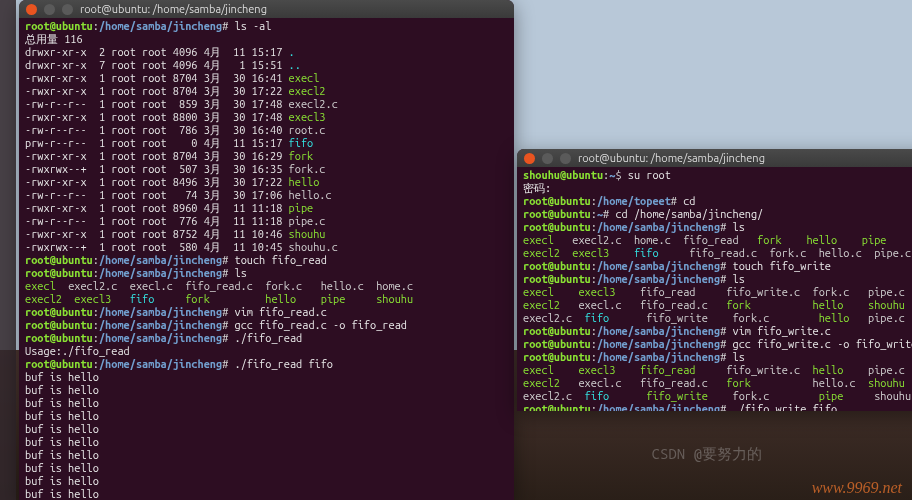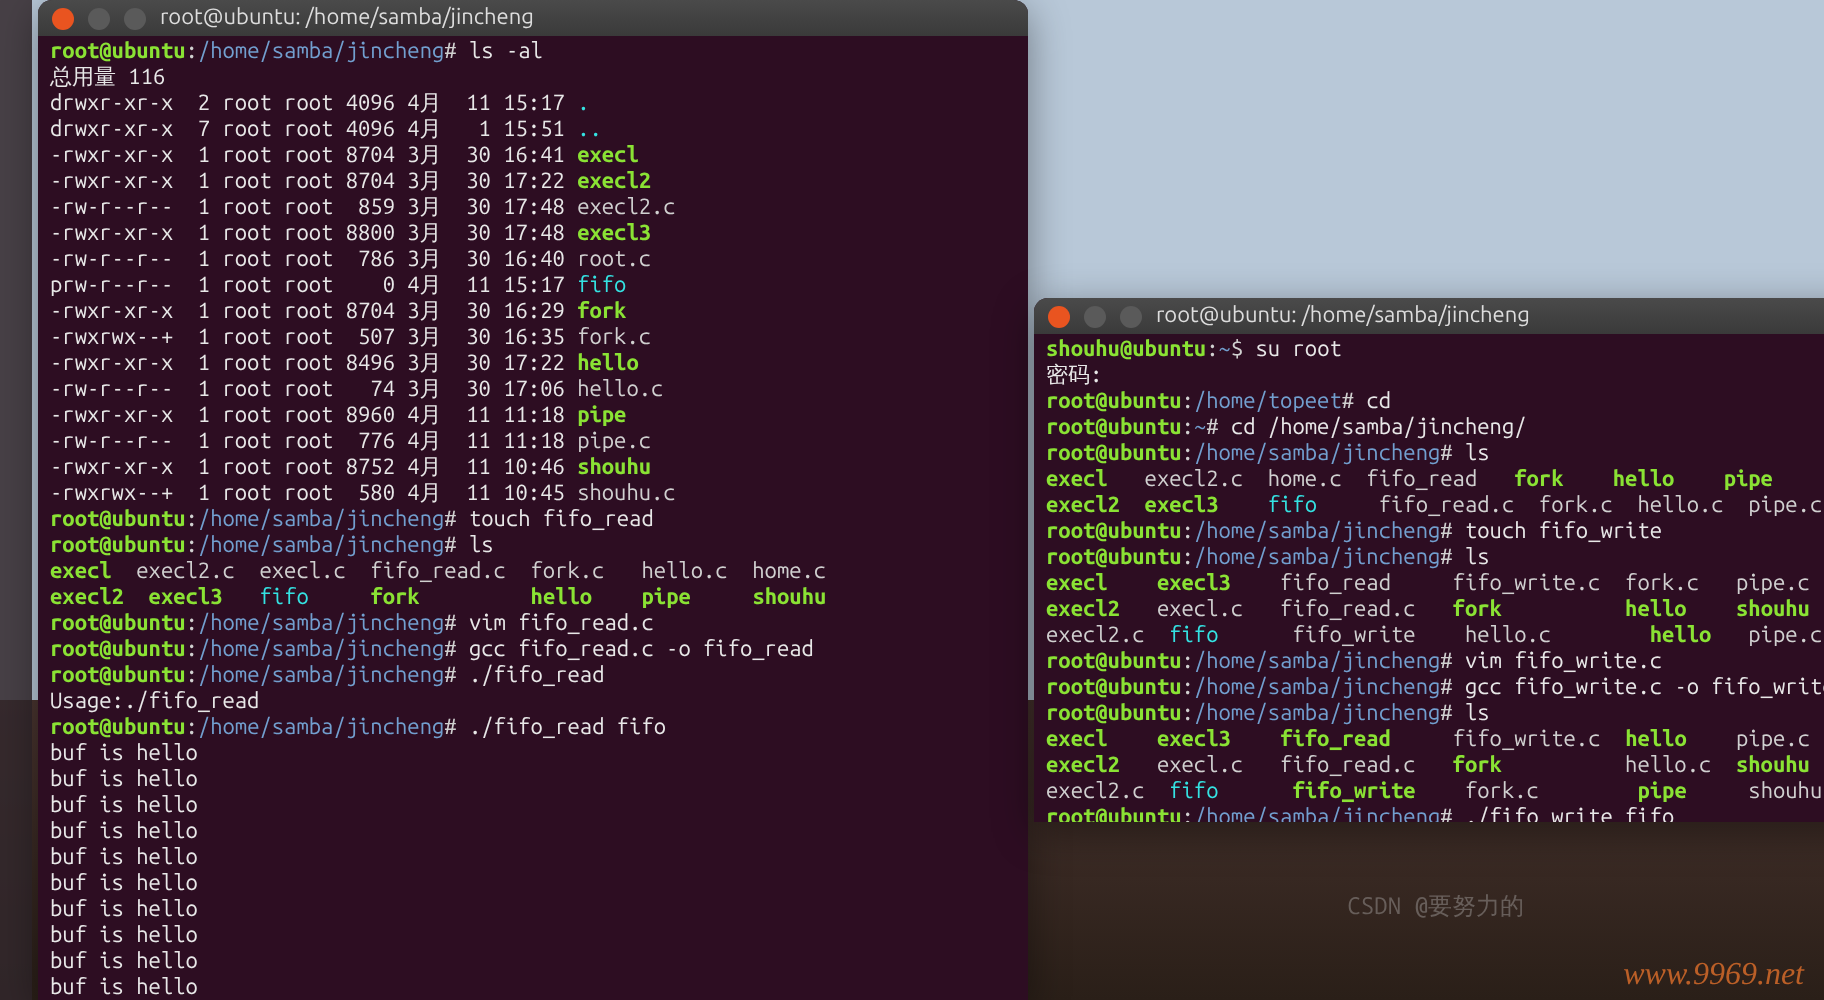--- a/index.html
+++ b/index.html
@@ -47,39 +47,39 @@
 .btn-min { background: #5a5a5a; }
 .btn-max { background: #5a5a5a; }
 .term-body {
   padding: 2px 6px;
   color: #e8e8e8;
   white-space: pre;
   letter-spacing: 0;
 }
 .p { color: #d0d0d0; }
 .pr { color: #8ae234; font-weight: bold; margin-top: 32px; } 
-.pp { color: #729fcf; font-weight: normal; } 
+.pp { color: #729fcf; font-weight: bold; } 
 .cy { color: #34e2e2; } 
-.gr { color: #8ae234; font-weight: bold; }
+.gr { color: #8ae234; font-weight: normal; }
 .wm {
   position: absolute;
   right: 10px;
   bottom: 6px;
   color: #d46a2a;
   font-family: serif;
   font-size: 16px;
   font-style: italic;
   opacity: 0.85;
 }
 .wm2 {
   position: absolute;
   right: 150px;
   bottom: 40px;
   color: rgba(200,200,200,0.35);
-  font-size: 12px;
+  font-size: 15px;
 }
 </style>
 </head>
 <body>
 
 <div class="dock"></div>
 
 <div class="term-window term1">
   <div class="titlebar">
     <span class="win-btn btn-close"></span>
@@ -141,21 +141,21 @@
 密码:
 <span class="pr">root@ubuntu</span><span class="p">:</span><span class="pp">/home/topeet</span><span class="p"># </span>cd
 <span class="pr">root@ubuntu</span><span class="p">:</span><span class="pp">~</span><span class="p"># </span>cd /home/samba/jincheng/
 <span class="pr">root@ubuntu</span><span class="p">:</span><span class="pp">/home/samba/jincheng</span><span class="p"># </span>ls
 <span class="gr">execl</span><span class="p">   execl2.c  home.c  fifo_read   </span><span class="gr">fork</span><span class="p">    </span><span class="gr">hello</span><span class="p">    </span><span class="gr">pipe</span><span class="p">    </span>
 <span class="gr">execl2</span><span class="p">  </span><span class="gr">execl3</span><span class="p">    </span><span class="cy">fifo</span><span class="p">     fifo_read.c  fork.c  hello.c  pipe.c  shouhu.c</span>
 <span class="pr">root@ubuntu</span><span class="p">:</span><span class="pp">/home/samba/jincheng</span><span class="p"># </span>touch fifo_write
 <span class="pr">root@ubuntu</span><span class="p">:</span><span class="pp">/home/samba/jincheng</span><span class="p"># </span>ls
 <span class="gr">execl</span><span class="p">    </span><span class="gr">execl3</span><span class="p">    fifo_read     fifo_write.c  fork.c   pipe.c</span>
 <span class="gr">execl2</span><span class="p">   execl.c   fifo_read.c   </span><span class="gr">fork</span><span class="p">          </span><span class="gr">hello</span><span class="p">    </span><span class="gr">shouhu</span>
-<span class="p">execl2.c  </span><span class="cy">fifo</span><span class="p">      fifo_write    hello.c        </span><span class="gr">hello</span><span class="p">   pipe.c</span>
+<span class="p">execl2.c  </span><span class="cy">fifo</span><span class="p">      fifo_write    fork.c        </span><span class="gr">hello</span><span class="p">   pipe.c</span>
 <span class="pr">root@ubuntu</span><span class="p">:</span><span class="pp">/home/samba/jincheng</span><span class="p"># </span>vim fifo_write.c
 <span class="pr">root@ubuntu</span><span class="p">:</span><span class="pp">/home/samba/jincheng</span><span class="p"># </span>gcc fifo_write.c -o fifo_write
 <span class="pr">root@ubuntu</span><span class="p">:</span><span class="pp">/home/samba/jincheng</span><span class="p"># </span>ls
 <span class="gr">execl</span><span class="p">    </span><span class="gr">execl3</span><span class="p">    </span><span class="gr">fifo_read</span><span class="p">     fifo_write.c  </span><span class="gr">hello</span><span class="p">    pipe.c</span>
 <span class="gr">execl2</span><span class="p">   execl.c   fifo_read.c   </span><span class="gr">fork</span><span class="p">          hello.c  </span><span class="gr">shouhu</span>
 <span class="p">execl2.c  </span><span class="cy">fifo</span><span class="p">      </span><span class="gr">fifo_write</span><span class="p">    fork.c        </span><span class="gr">pipe</span><span class="p">     shouhu.c</span>
 <span class="pr">root@ubuntu</span><span class="p">:</span><span class="pp">/home/samba/jincheng</span><span class="p"># </span>./fifo_write fifo
 </div>
 </div>
 

